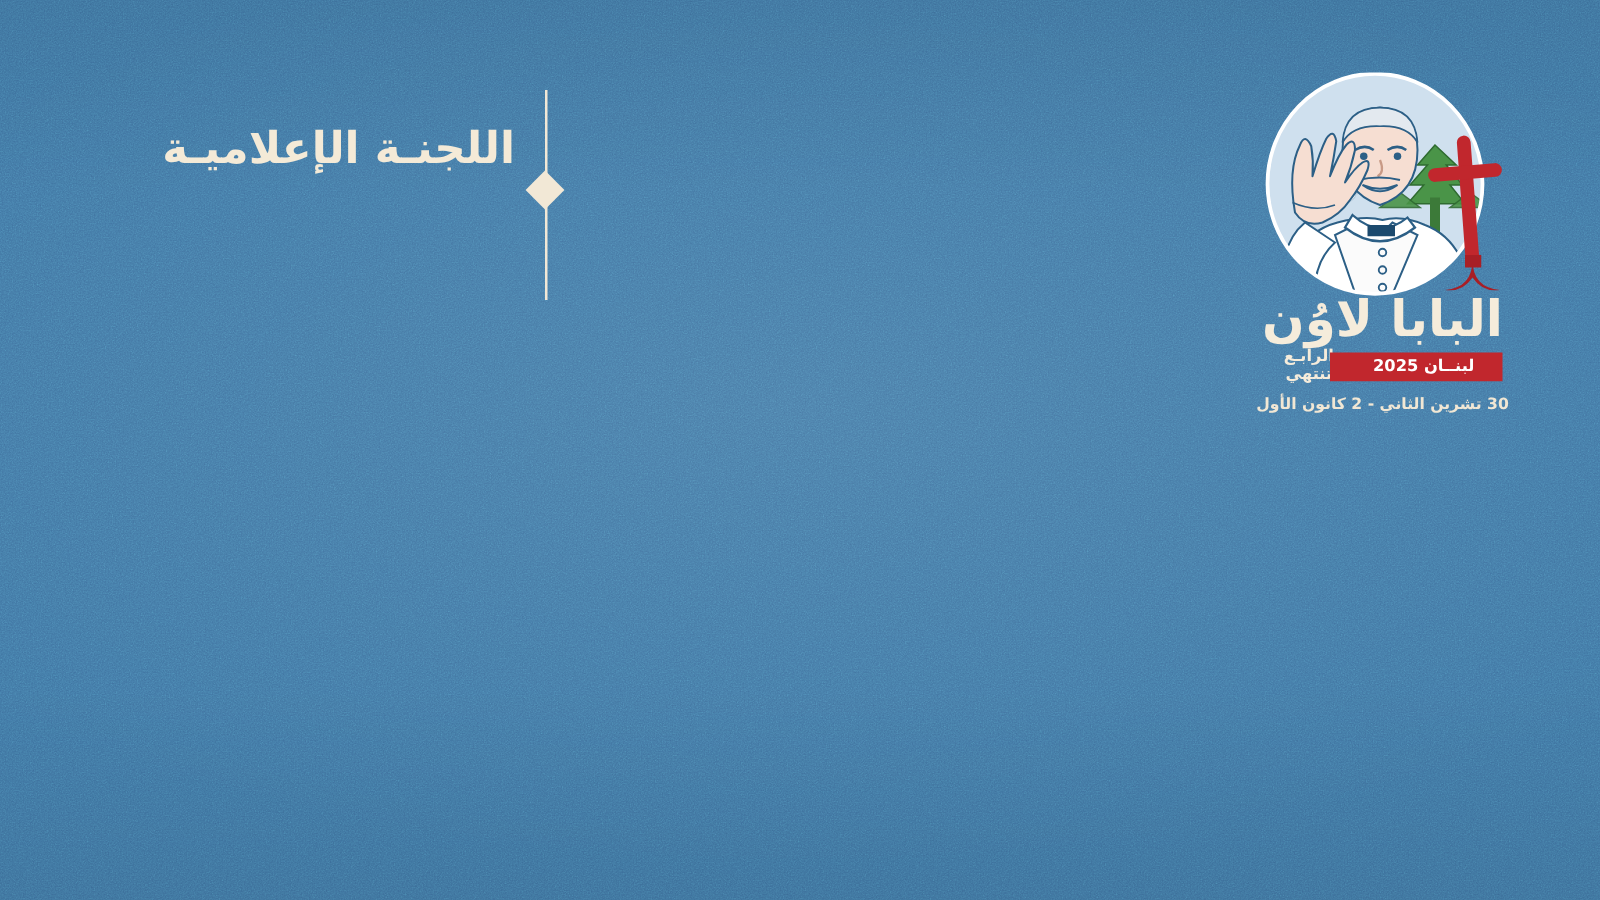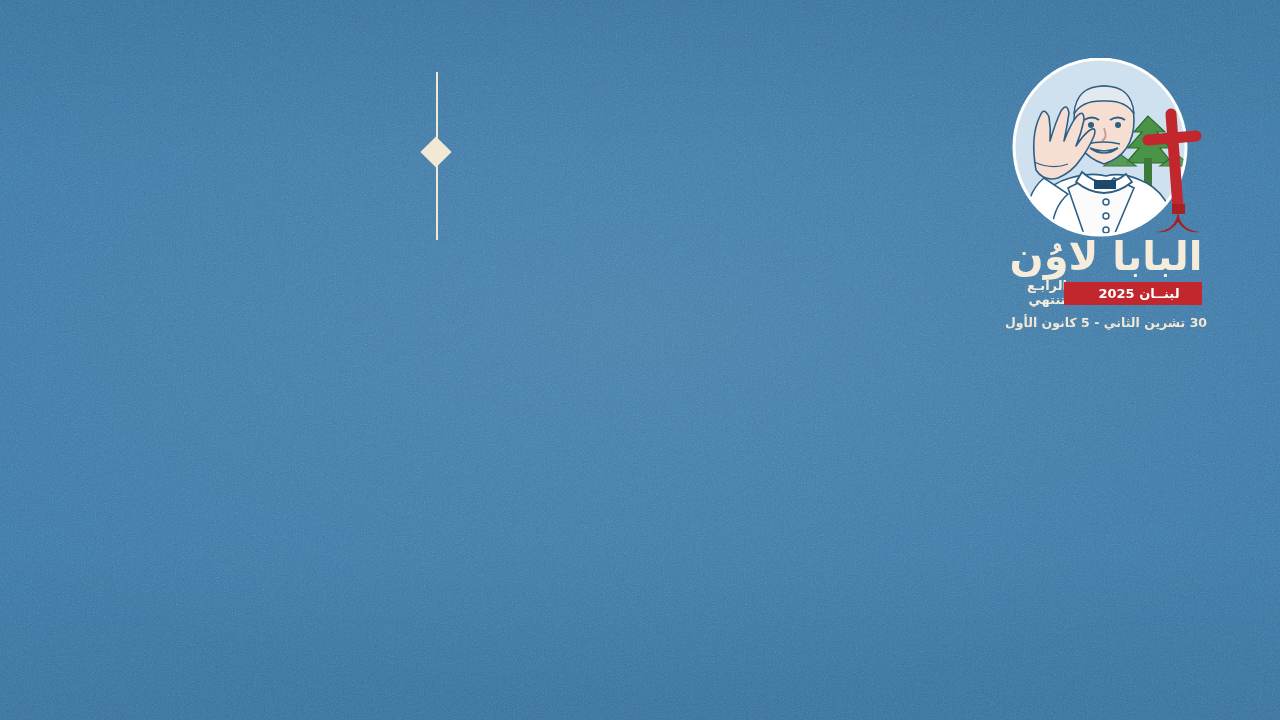--- a/index.html
+++ b/index.html
@@ -190,20 +190,21 @@
       <filter id="noiseFilter" x="0" y="0" width="100%" height="100%">
         <feTurbulence type="fractalNoise" baseFrequency="0.9" numOctaves="3" stitchTiles="stitch"></feTurbulence>
         <feColorMatrix type="saturate" values="0"></feColorMatrix>
       </filter>
     </defs>
     <rect width="1280" height="720" filter="url(#noiseFilter)"></rect>
   </svg>
   <div id="vignette"></div>
 
   <div class="committee">
+    <div class="committee-line">اللجنـة الإعلاميـة</div>
   </div>
 
   <div class="divider-rule"></div>
   <div class="divider-diamond"></div>
 
   <div class="logo">
 
     <svg class="logo-mark" viewBox="0 0 220 182" aria-hidden="true">
       <defs>
         <clipPath id="circleClip">
@@ -270,18 +271,18 @@
       <div class="logo-pope">البابا لاوُن</div>
 
       <div class="logo-row">
         <div class="logo-ordinal">
           <div>الرابـع</div>
           <div>تنتهي</div>
         </div>
         <div class="logo-banner">لبنــان 2025</div>
       </div>
 
-      <div class="logo-dates">30 تشرين الثاني  -  5 كانون الأول</div>
+      <div class="logo-dates">30 تشرين الثاني  -  2 كانون الأول</div>
     </div>
   </div>
 
 
 </div>
 
 </body></html>

